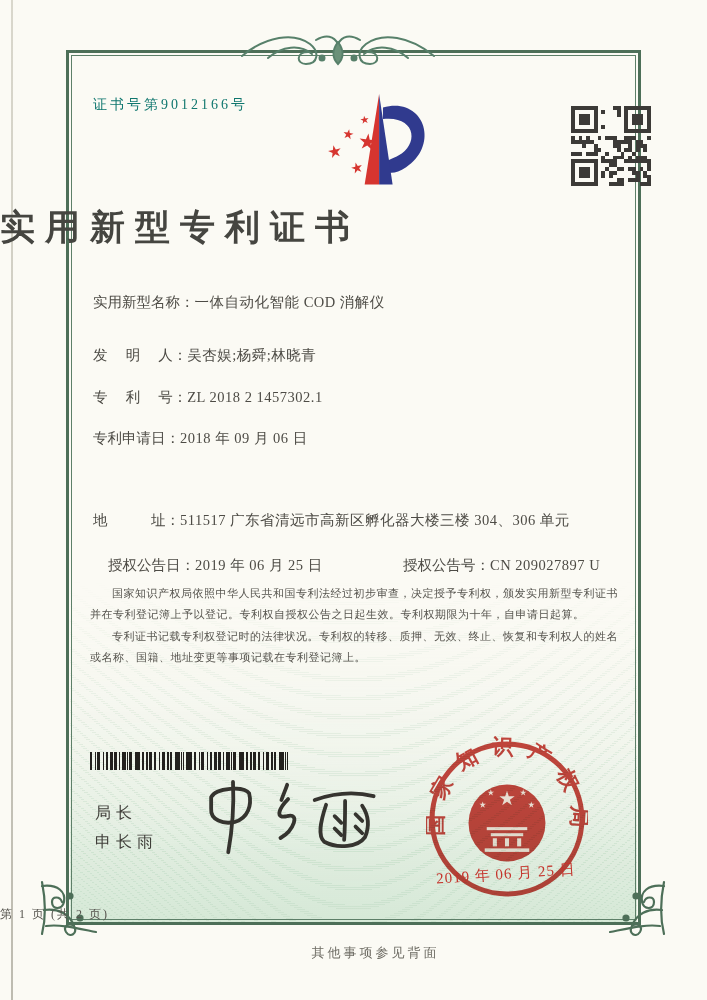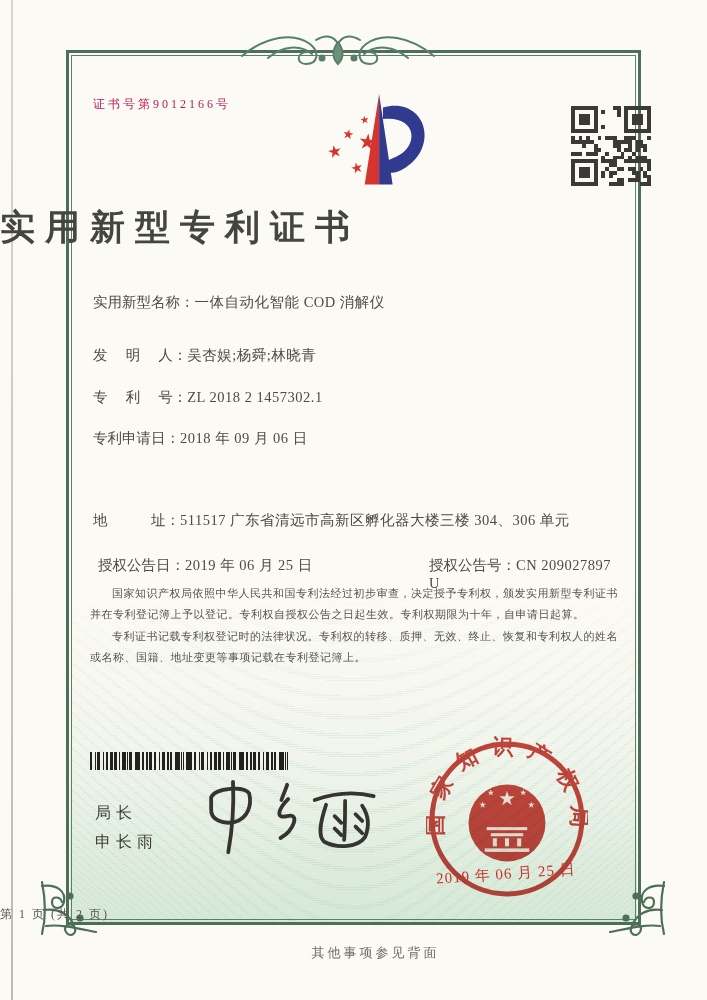--- a/index.html
+++ b/index.html
@@ -16,33 +16,33 @@
     border:3px solid #4d6f58; box-sizing:border-box;}
   .frame::before{content:"";position:absolute;inset:2px;border:1px solid #5d7f68;}
   
   .waves{position:absolute;left:70px;top:580px;width:567px;height:342px;
     background:
       linear-gradient(to bottom, rgba(214,233,216,0) 0%, rgba(208,229,211,.55) 70%, rgba(201,226,205,.75) 100%),
       repeating-radial-gradient(120% 60% at 50% 135%, rgba(110,170,125,.30) 0 1px, rgba(0,0,0,0) 1px 7px);
     -webkit-mask-image:linear-gradient(to bottom, transparent 0%, rgba(0,0,0,.55) 45%, #000 80%);
     mask-image:linear-gradient(to bottom, transparent 0%, rgba(0,0,0,.55) 45%, #000 80%);
   }
-  .cert-no{position:absolute;left:93px;top:96px;font-size:12px;letter-spacing:3px;color:#be185d;}
+  .cert-no{position:absolute;left:93px;top:96px;font-size:14px;letter-spacing:3px;color:#0f766e;}
   .logo{position:absolute;left:318px;top:92px;width:128px;height:106px;}
   .qr{position:absolute;left:571px;top:106px;width:80px;height:80px;
       display:grid;grid-template-columns:repeat(21,1fr);grid-template-rows:repeat(21,1fr);}
   .qr div{background:transparent;} .qr div.on{background:#3c3a37;}
   .title{position:absolute;left:0;right:0;top:204px;
     font-size:35px;font-weight:700;letter-spacing:10px;color:#454540;}
   .field{position:absolute;left:93px;width:525px;font-size:14.5px;color:#4d4b45;line-height:1.5;}
   .flabel{white-space:pre;}
   .fvalue{letter-spacing:.5px;}
   .f-addr .fvalue{display:inline-block;vertical-align:top;width:420px;}
-  .grant-row{position:absolute;left:98px;top:556px;width:525px;font-size:14.5px;color:#4d4b45;}
-  .grant-row .right{position:absolute;left:295px;top:0;margin-left:36px;}
+  .grant-row{position:absolute;left:108px;top:556px;width:525px;font-size:14.5px;color:#4d4b45;}
+  .grant-row .right{position:absolute;left:295px;top:0;}
   .paras{position:absolute;left:90px;top:583px;width:530px;font-size:11px;
     line-height:1.95;color:#55534d;}
   .paras p{margin:0;text-indent:2em;letter-spacing:.5px;}
   .barcode{position:absolute;left:90px;top:752px;width:198px;height:18px;
     background:
       repeating-linear-gradient(90deg,#23211e 0 2px,transparent 2px 5px,#23211e 5px 6px,transparent 6px 8px),
       repeating-linear-gradient(90deg,#23211e 0 1px,transparent 1px 7px,#23211e 7px 10px,transparent 10px 13px);
     background-blend-mode:darken;}
   .juzhang{position:absolute;left:95px;top:799px;font-size:16px;letter-spacing:5px;color:#3f3e39;line-height:1.8;}
   .sig{position:absolute;left:195px;top:775px;width:190px;height:88px;}

